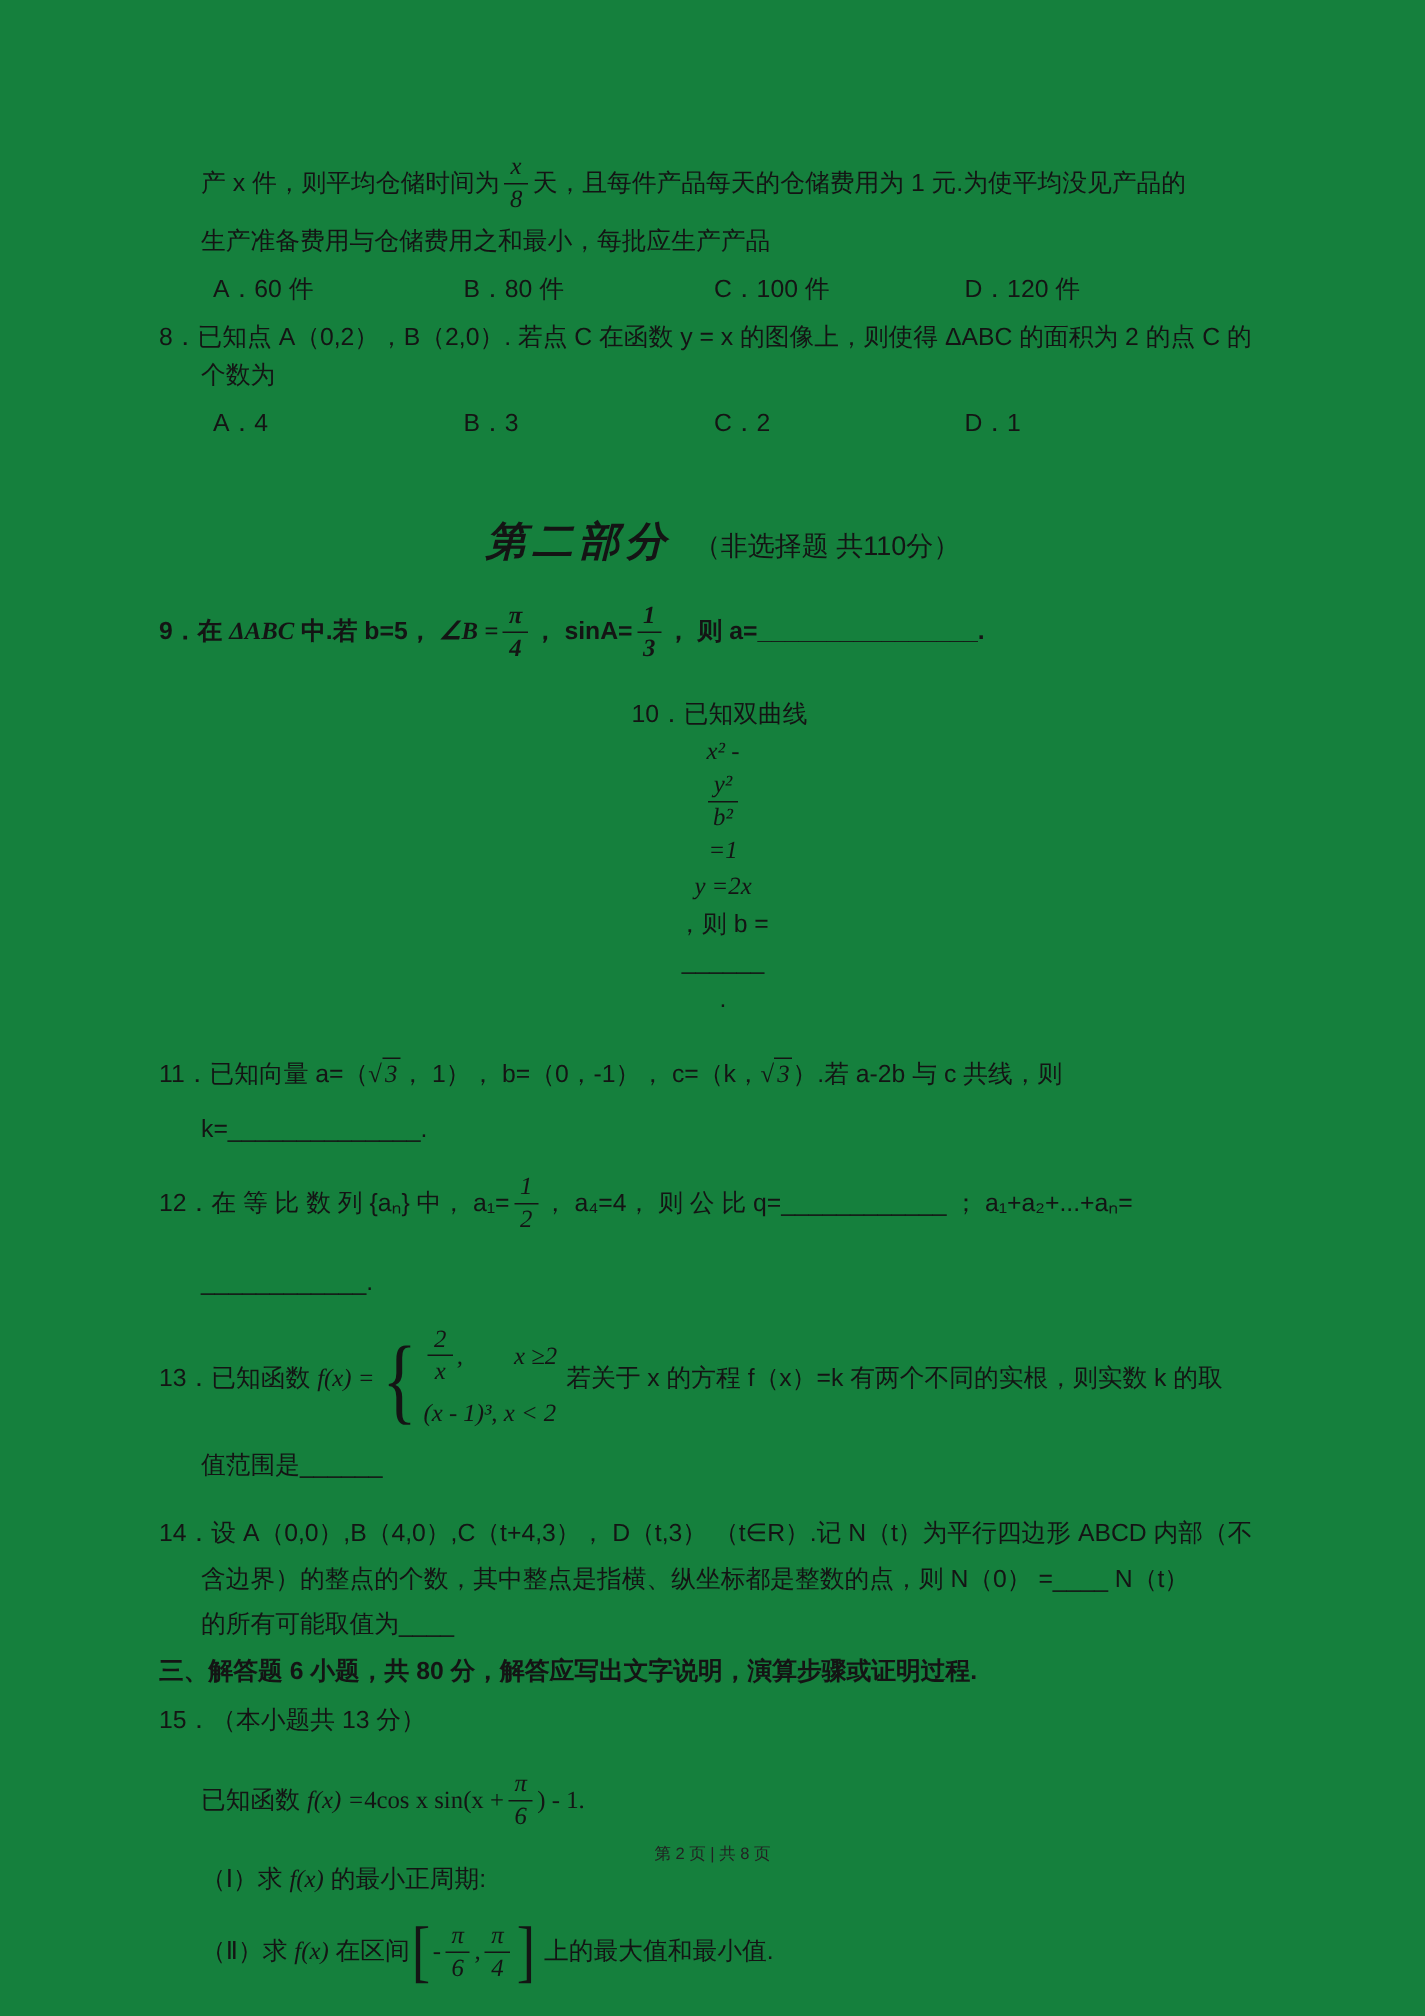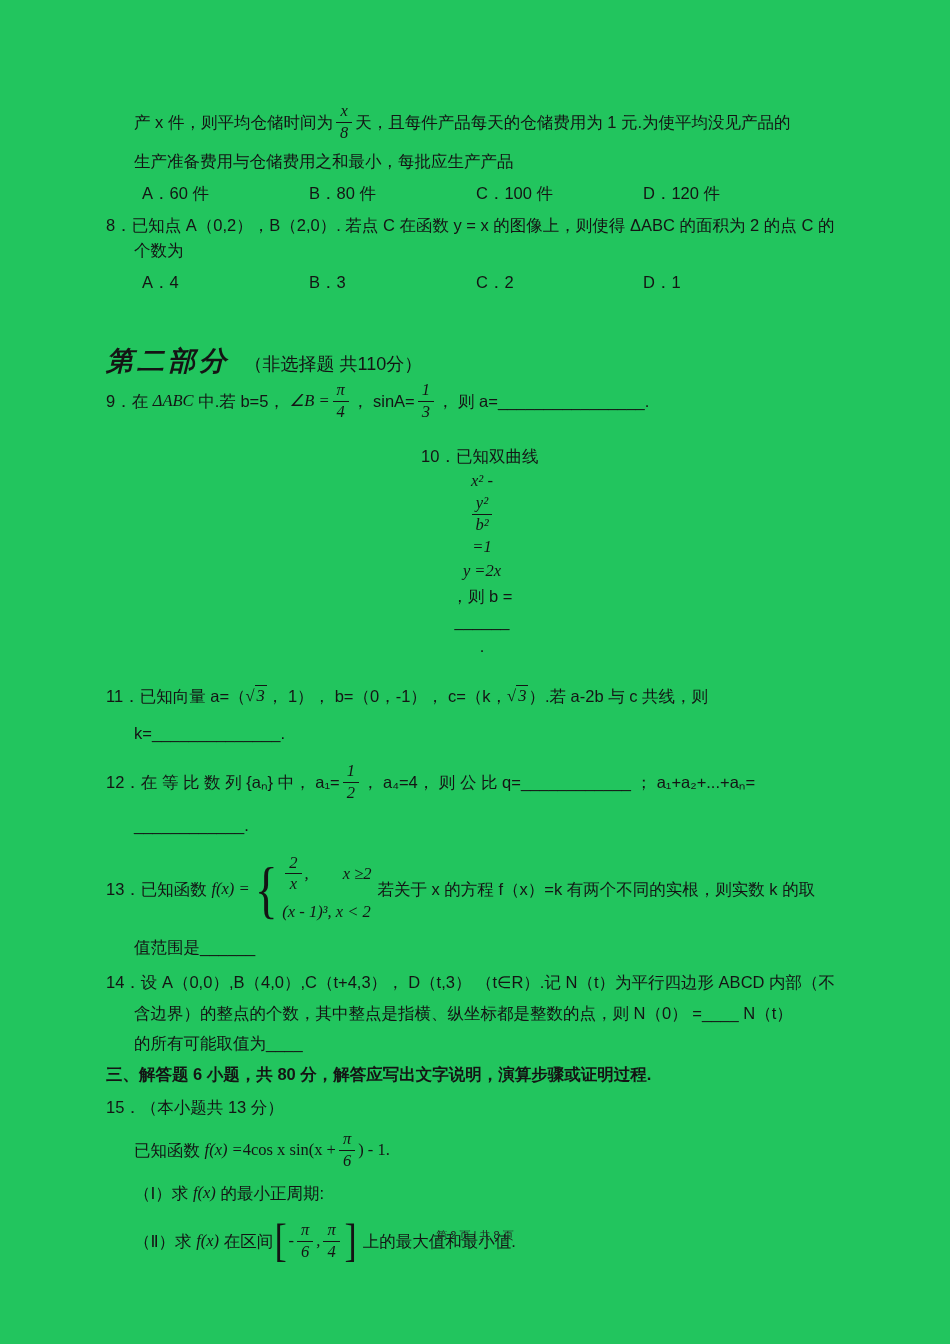--- a/index.html
+++ b/index.html
@@ -5,21 +5,21 @@
   html,body { margin:0; padding:0; }
   body {
     width:950px; height:1344px;
     background:#f7f7f7;
     font-family:"Liberation Sans", sans-serif;
     color:#141414;
   }
   .page {
     position:relative;
     width:950px; height:1344px;
-    background:#22c55e;
+    background:#15803d;
     overflow:hidden;
   }
   .content {
     padding:102px 92px 0 106px;
     font-size:16.5px;
     line-height:1.5;
   }
   .line { white-space:nowrap; }
   .cont { margin-left:28px; }            
   .flexline { display:flex; align-items:center; }
@@ -39,31 +39,31 @@
            font-size:64px; line-height:0.8; transform:scaleX(0.75); margin:0 1px; }
   .bigbr { font-family:"Liberation Serif", serif; font-weight:300;
            font-size:46px; line-height:0.8; transform:scaleX(0.8); }
   .cases { display:flex; flex-direction:column; gap:6px; margin-right:6px; }
   .cases .crow { display:flex; align-items:center; }
   .cond { margin-left:34px; }
   
   .opts { display:flex; margin-left:36px; margin-top:7px; }
   .opts .opt { width:167px; white-space:nowrap; }
   
-  .part-header { text-align:left; margin-top:46px; white-space:nowrap; }
+  .part-header { text-align:center; margin-top:46px; white-space:nowrap; }
   .part-title  { font-family:"Liberation Serif", serif; font-style:italic;
                  font-weight:bold; font-size:27px; letter-spacing:4px; }
   .part-sub    { font-size:18px; margin-left:10px; }
   .sec-header  { font-weight:bold; margin-top:38px; }
   .sec-header3 { font-weight:bold; margin-top:6px; }
   .footer { position:absolute; left:0; right:0; top:1228px;
             text-align:center; font-size:11px; color:#222; }
   .mt6{margin-top:6px;} .mt8{margin-top:8px;} .mt10{margin-top:10px;}
-  .mt14{margin-top:10px;} .mt16{margin-top:16px;} .mt18{margin-top:12px;}
-  .mt20{} .mt22{margin-top:22px;flex-direction:column;} .mt26{margin-top:26px;}
+  .mt14{margin-top:20px;} .mt16{margin-top:16px;} .mt18{margin-top:12px;}
+  .mt20{margin-top:20px;font-weight:bold;} .mt22{margin-top:22px;flex-direction:column;} .mt26{margin-top:26px;}
 </style>
 </head>
 <body>
 
 <div class="page">
   <div class="content">
 
     <div class="line cont flexline">
       <span>产 x 件，则平均仓储时间为</span>
       <span class="frac">

